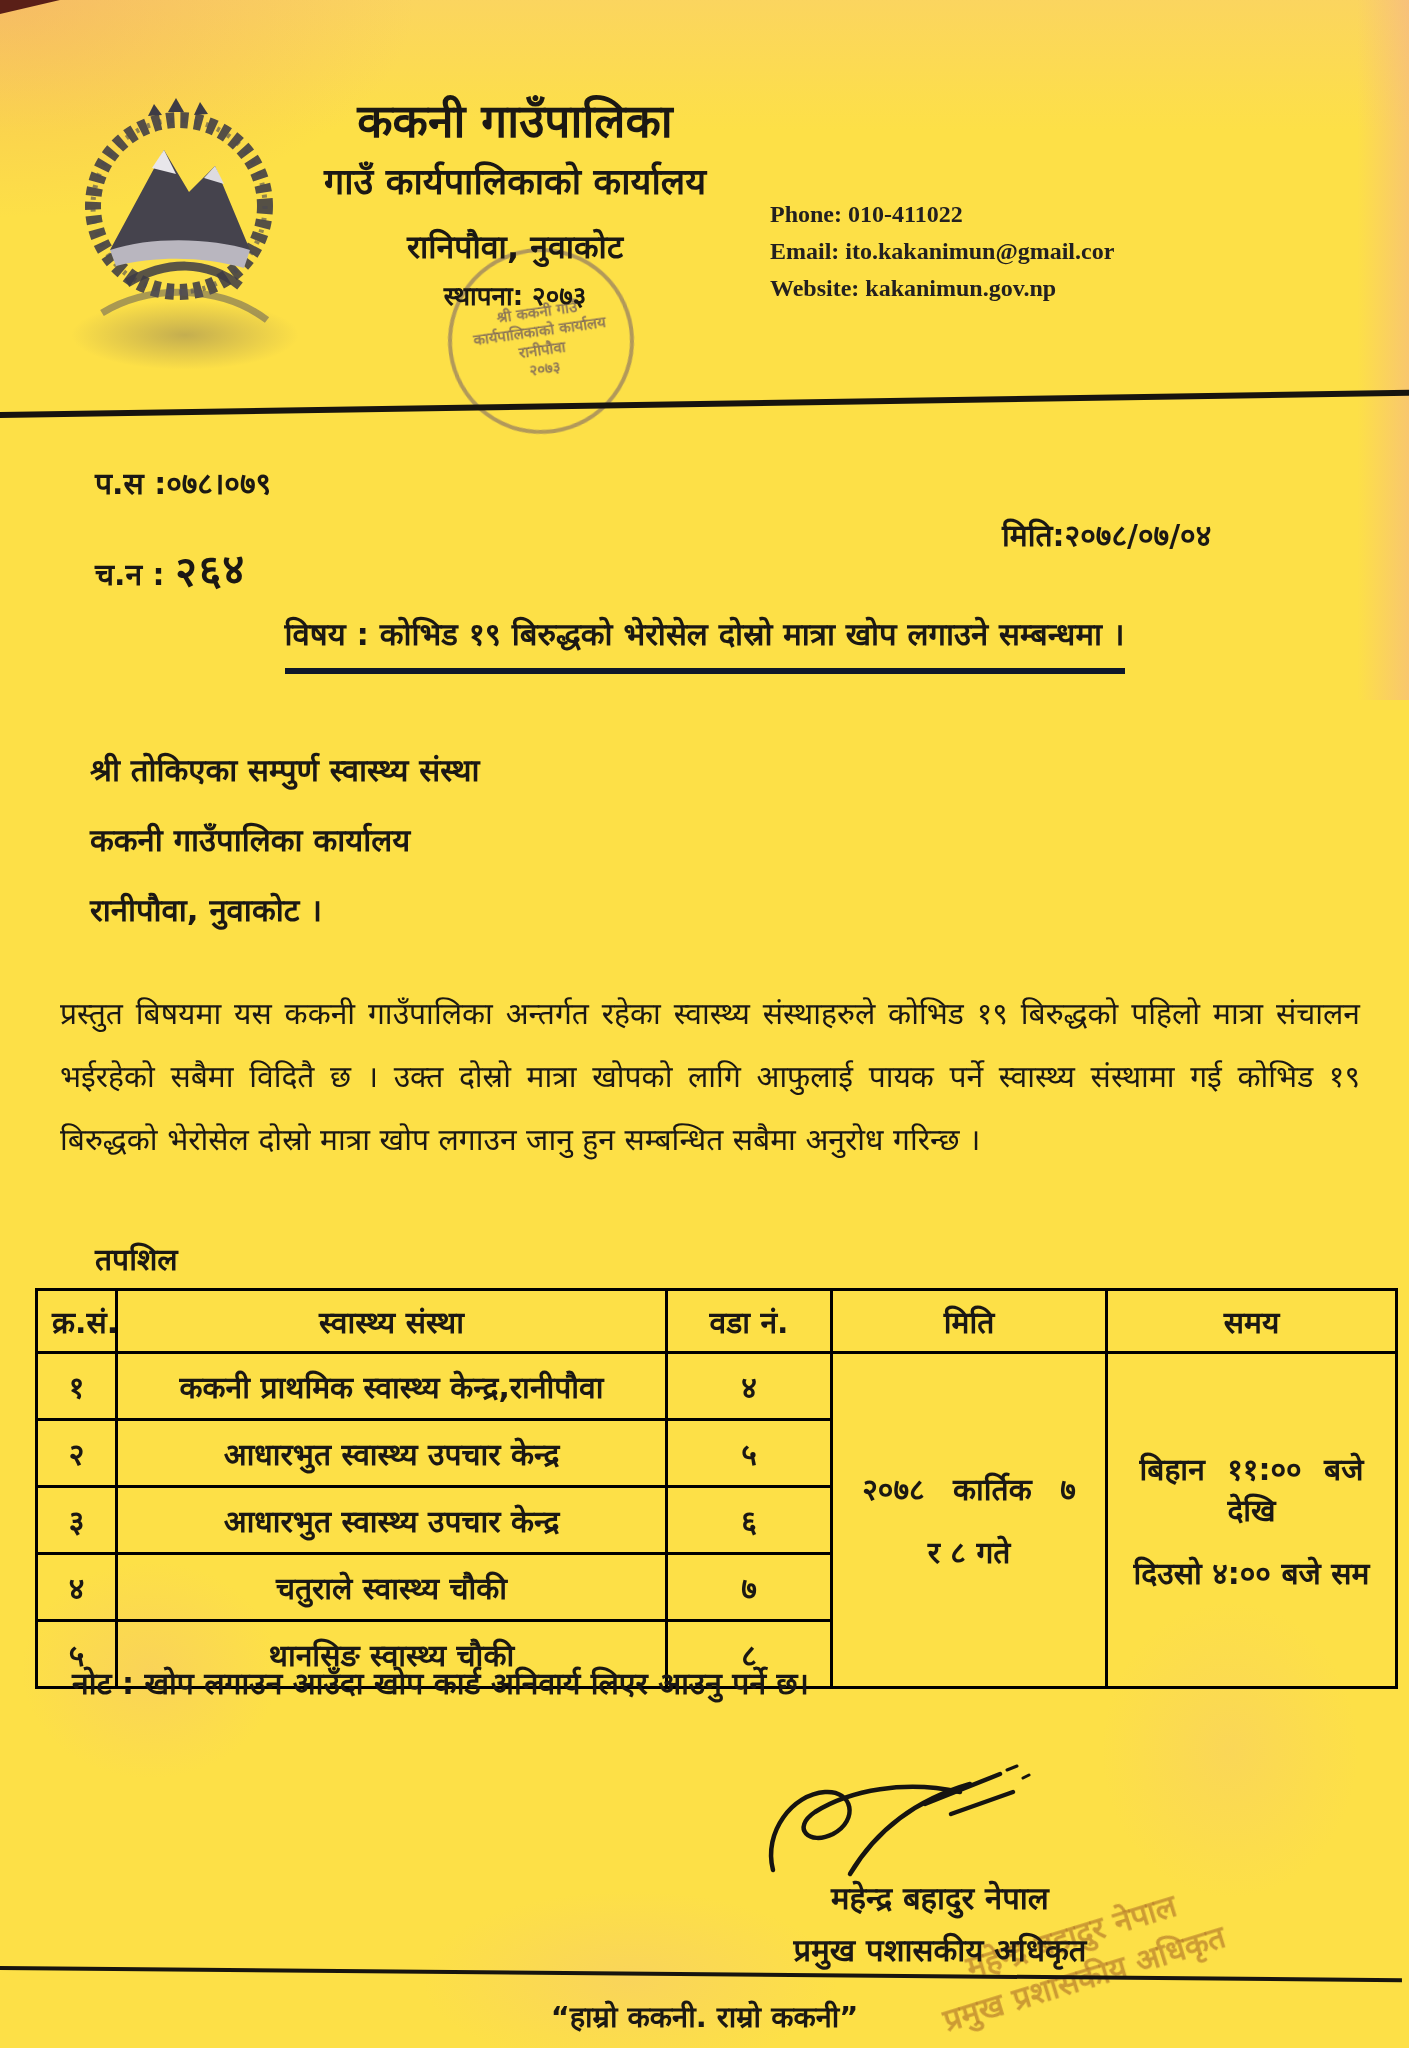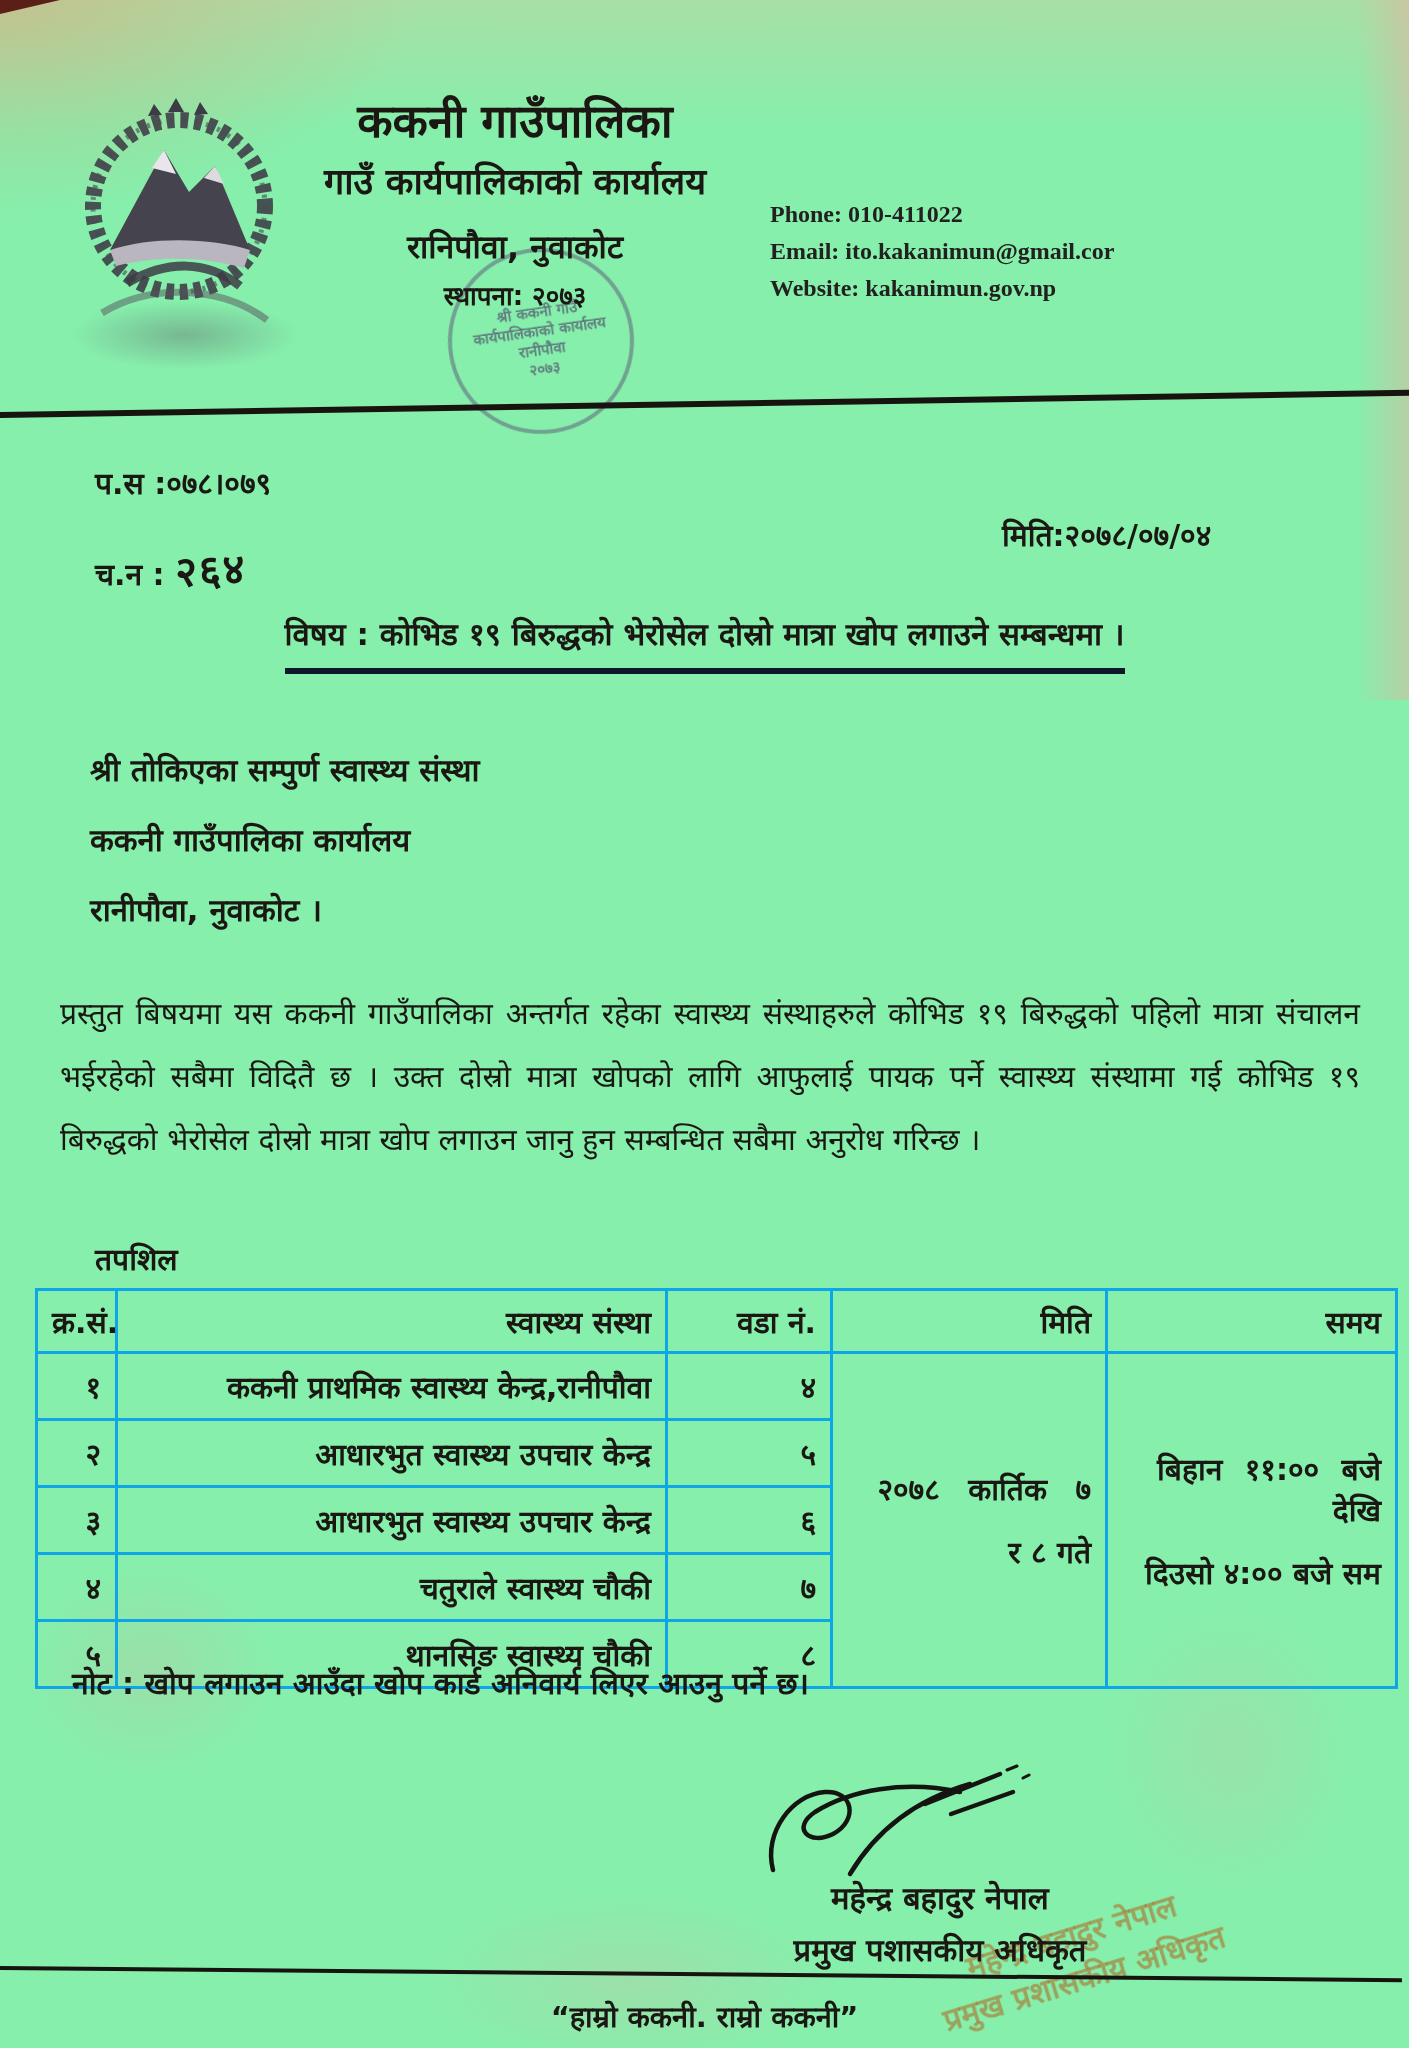--- a/index.html
+++ b/index.html
@@ -5,21 +5,21 @@
   html,body{margin:0;padding:0;}
   body{
     width:1409px;height:2048px;
     font-family:"DejaVu Sans",sans-serif;
     color:#1b1814;
     background:#ffffff;
     overflow:hidden;
   }
   .paper{
     position:relative;width:1409px;height:2048px;
-    background:#86efac;
+    background:#fde047;
   }
   
   .tint{position:absolute;pointer-events:none;z-index:0;}
   .tint-top{left:0;top:0;width:1409px;height:130px;
     background:linear-gradient(180deg,rgba(246,187,150,0.30),rgba(246,187,150,0.0));}
   .tint-topleft{left:0;top:0;width:420px;height:220px;
     background:radial-gradient(ellipse at 0% 0%,rgba(238,150,110,0.40),rgba(238,150,110,0) 70%);}
   .tint-right{right:0;top:0;width:52px;height:700px;
     background:linear-gradient(270deg,rgba(243,168,158,0.45),rgba(243,168,158,0));}
   .tint-blotch1{left:20px;top:1560px;width:260px;height:220px;border-radius:50%;
@@ -63,22 +63,22 @@
   .addressee{position:absolute;left:90px;top:748px;z-index:3;font-size:31px;font-weight:600;}
   .addressee div{margin-bottom:28px;}
 
   .body-par{position:absolute;left:60px;top:982px;width:1300px;z-index:3;
     font-size:30px;font-weight:400;line-height:63px;text-align:justify;}
   .tapasil{position:absolute;left:95px;top:1238px;font-size:30px;font-weight:600;z-index:3;}
 
   
   table.sched{position:absolute;left:35px;top:1288px;width:1360px;z-index:3;
     border-collapse:collapse;table-layout:fixed;}
-  table.sched th,table.sched td{border:3px solid #0ea5e9;font-size:30px;color:#1b1814;
-    padding:8px 14px;text-align:right;font-weight:600;}
+  table.sched th,table.sched td{border:3px solid #000000;font-size:30px;color:#1b1814;
+    padding:8px 14px;text-align:center;font-weight:600;}
   table.sched th{height:44px;vertical-align:middle;}
   table.sched td{height:48px;vertical-align:middle;}
   td.span-cell{vertical-align:top;padding-top:18px;}
   .w-sn{width:80px;} .w-org{width:550px;} .w-ward{width:165px;} .w-date{width:275px;} .w-time{width:290px;}
   .spread{word-spacing:18px;}
   .spread2{word-spacing:12px;}
   .line2{margin-top:22px;}
 
   .note{position:absolute;left:72px;top:1662px;font-size:30px;font-weight:600;z-index:3;}
 

